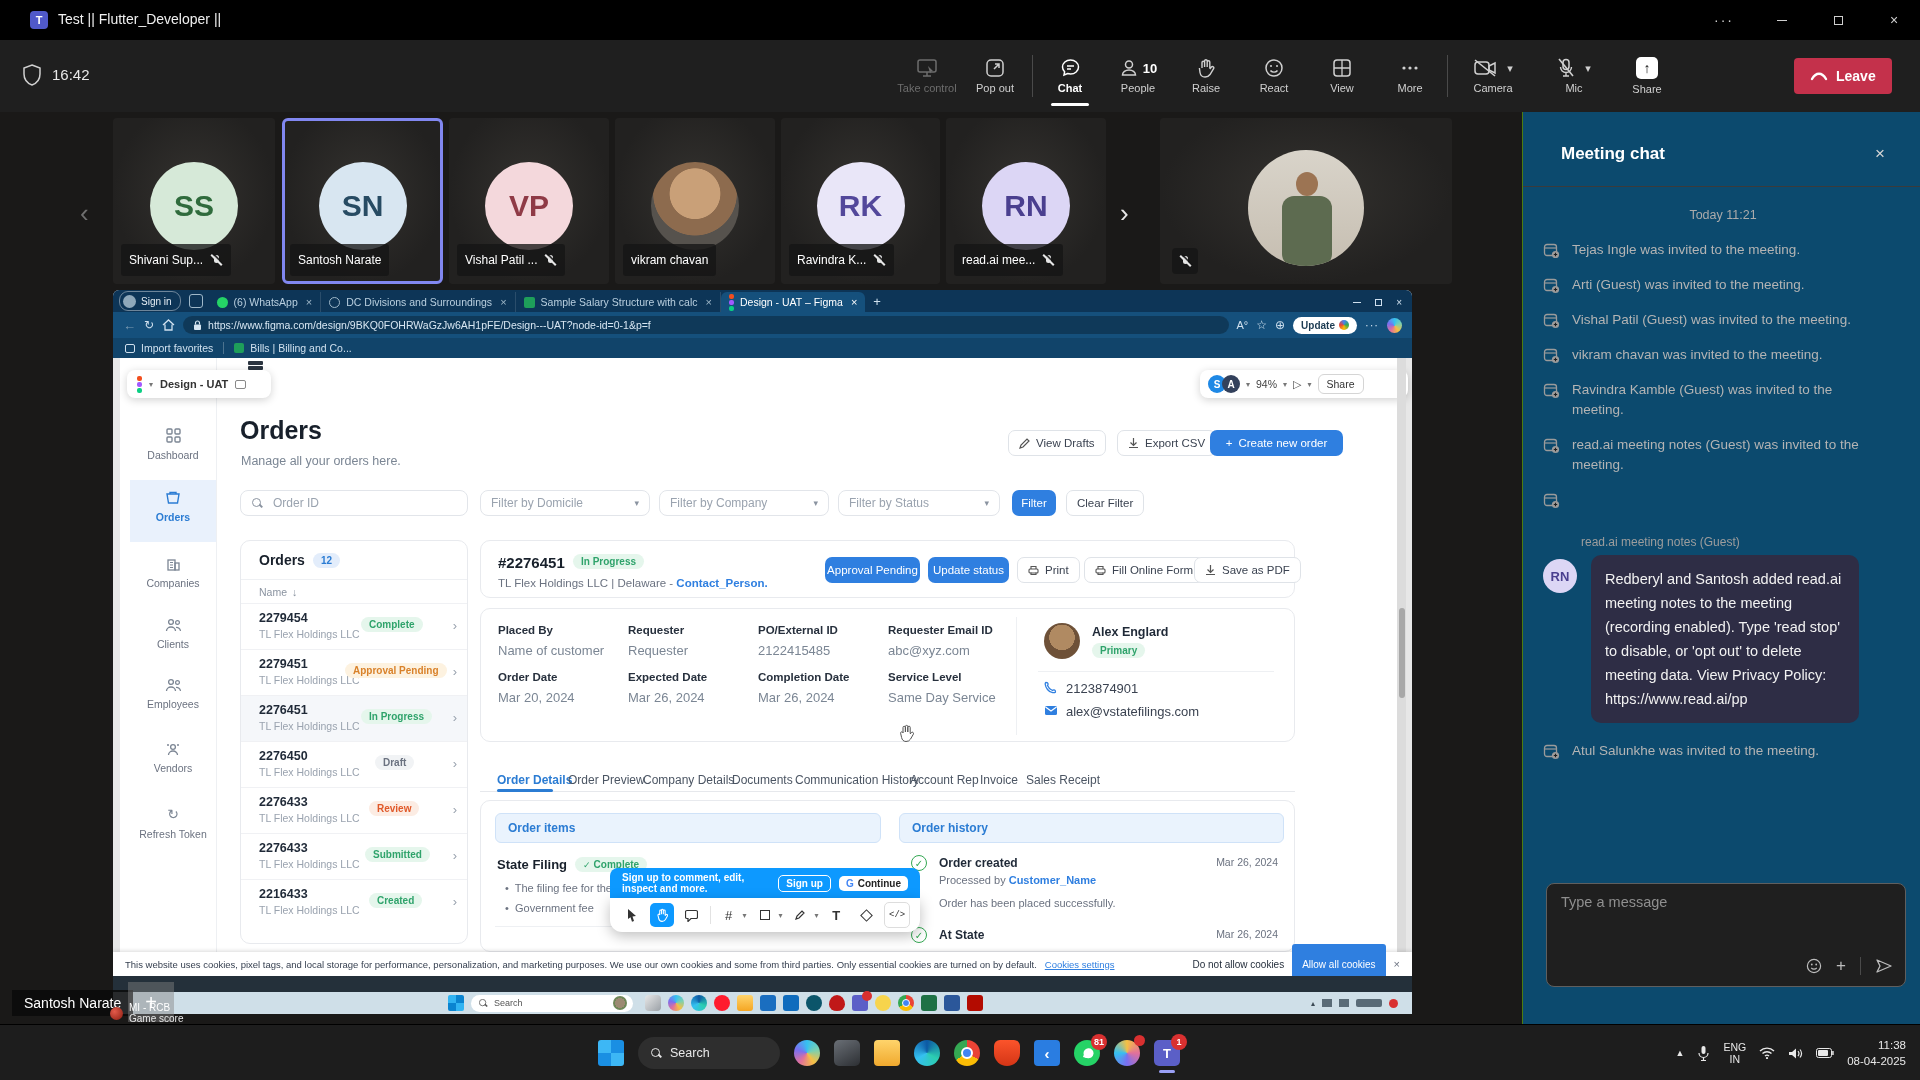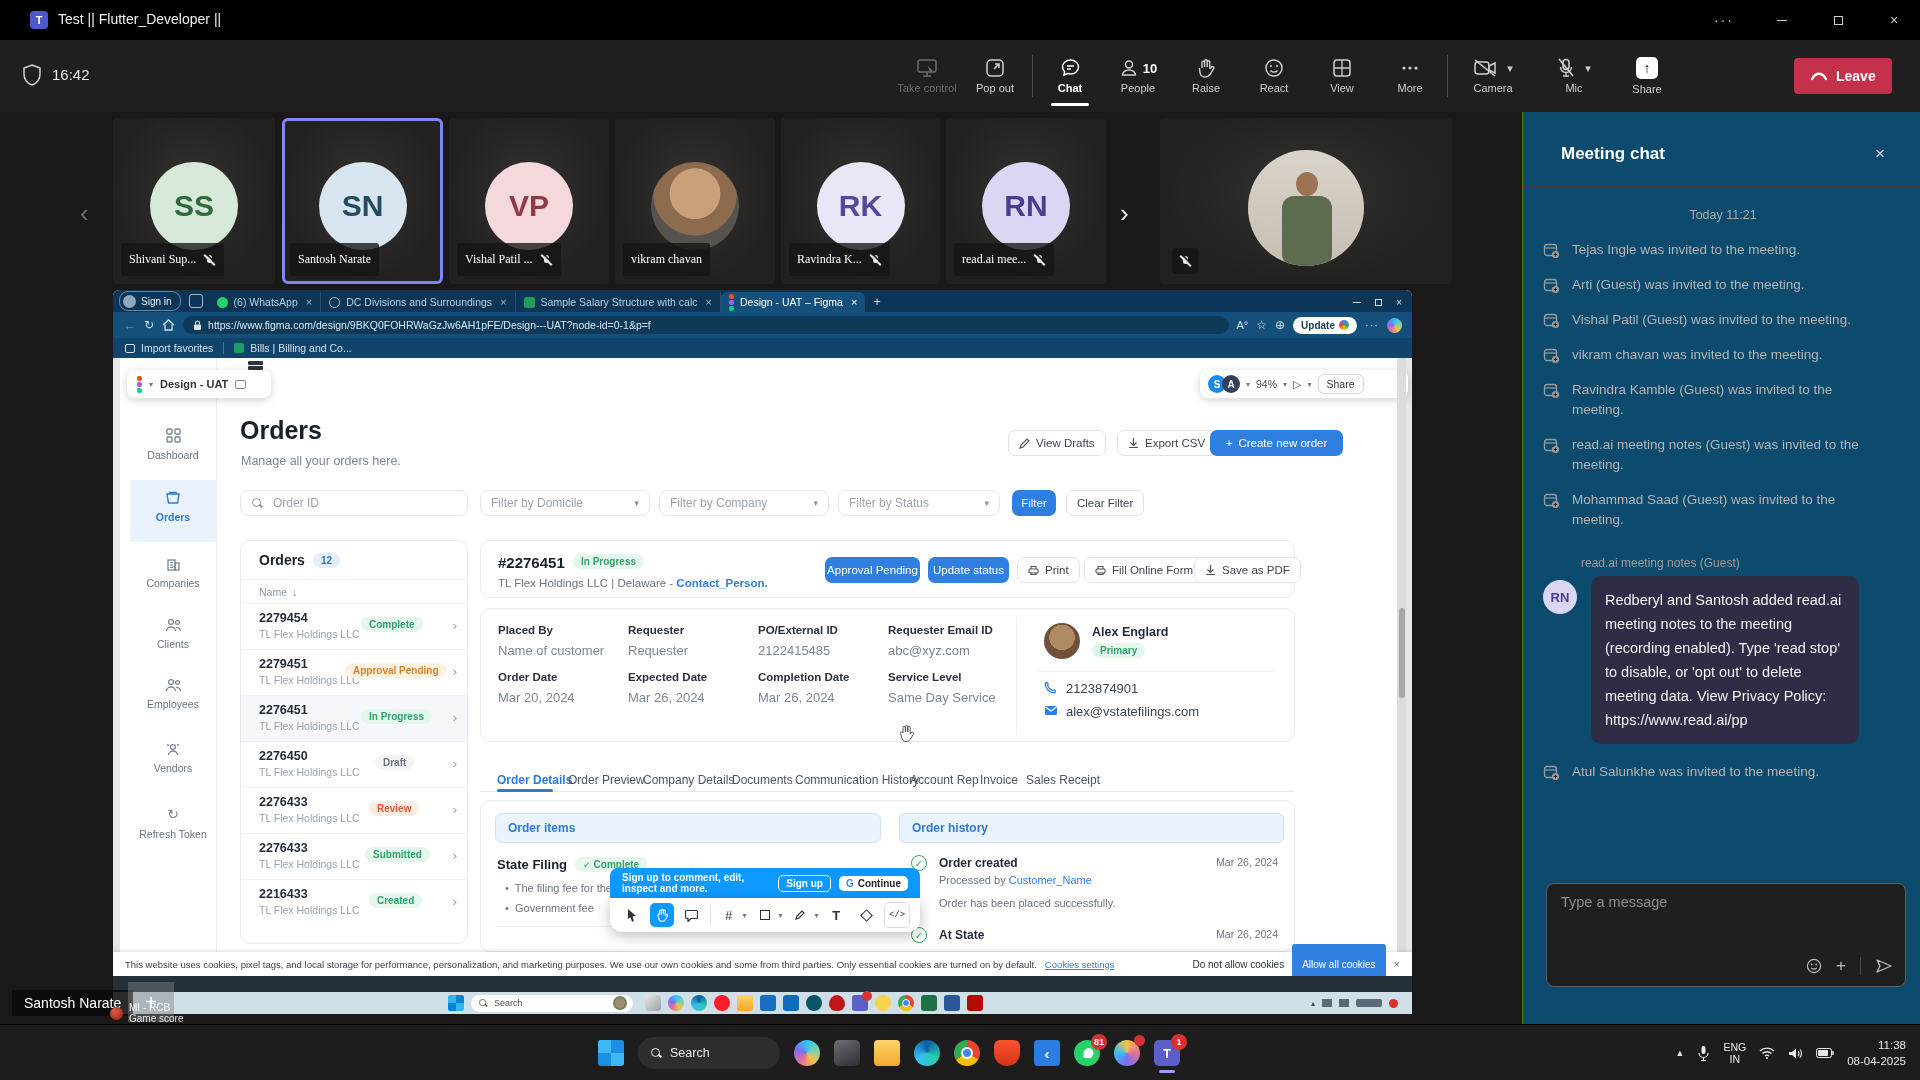--- a/index.html
+++ b/index.html
@@ -19,21 +19,21 @@
   .tbtn svg{display:block;}
   .chat-underline{position:absolute;bottom:2px;left:12px;width:38px;height:3px;background:#fff;border-radius:2px;}
   .vdiv{width:1px;height:42px;background:#4a4a4a;}
   .leave{background:#c4314b;color:#fff;border-radius:4px;height:36px;padding:0 16px;display:flex;align-items:center;gap:8px;font-weight:bold;font-size:14px;}
   .chev-s{font-size:11px;color:#cfcfcf;}
   
   .stage{left:0;top:112px;width:1522px;height:912px;background:#1a1918;}
   .tile{position:absolute;top:6px;height:166px;background:#2a2927;border-radius:4px;overflow:hidden;background:radial-gradient(ellipse at 50% 45%,#34322f 0%,#222120 70%);}
   .tile.sel{outline:3px solid #8187f0;outline-offset:-3px;border-radius:6px;}
   .av{position:absolute;left:50%;top:44px;transform:translateX(-50%);width:88px;height:88px;border-radius:50%;display:flex;align-items:center;justify-content:center;font-size:30px;font-weight:bold;}
-  .npill{position:absolute;left:8px;bottom:8px;background:rgba(20,20,20,.78);border-radius:3px;padding:9px 8px;display:flex;align-items:flex-end;gap:7px;color:#fff;font-size:12px;white-space:nowrap;font-family:Liberation Serif, serif;}
+  .npill{position:absolute;left:8px;bottom:8px;background:rgba(20,20,20,.78);border-radius:3px;padding:9px 8px;display:flex;align-items:flex-end;gap:7px;color:#fff;font-size:12px;white-space:nowrap;}
   .micoff{position:relative;width:13px;height:13px;display:inline-block;flex:0 0 auto;}
   .micoff::before{content:"";position:absolute;left:4px;top:1px;width:5px;height:8px;border-radius:3px;background:#e6e6e6;}
   .micoff::after{content:"";position:absolute;left:-1px;top:5px;width:15px;height:2px;background:#e6e6e6;transform:rotate(45deg);box-shadow:0 -2px 0 rgba(20,20,20,.85);}
   .strip-nav{position:absolute;top:86px;color:#9a9a9a;font-size:26px;}
   .ph-av{background:radial-gradient(circle at 50% 36%,#c9a078 0 35%,#8d6b4e 36% 58%,#56524d 59%);}
   .stand-av{position:absolute;left:50%;top:32px;transform:translateX(-50%);width:116px;height:116px;border-radius:50%;background:linear-gradient(#d9d4ca,#c6beb1);overflow:hidden;}
   .stand-av::before{content:"";position:absolute;left:48px;top:22px;width:22px;height:24px;border-radius:50%;background:#9c7453;}
   .stand-av::after{content:"";position:absolute;left:34px;top:46px;width:50px;height:70px;border-radius:12px;background:#5d6b50;}
   .micbox{position:absolute;left:12px;bottom:10px;width:26px;height:26px;border-radius:4px;background:rgba(20,20,20,.78);display:flex;align-items:center;justify-content:center;}
   
@@ -642,21 +642,21 @@
 
             <div class="a" style="left:418px;top:12px;width:385px;">
               <div class="phead">
                   <span>Order history</span>
                 </div>
               <div style="position:relative;margin-top:10px;">
                 <span class="ckc a" style="left:12px;top:2px;">✓</span>
                 <b class="a" style="left:40px;top:3px;font-size:12px;color:#1f2937;">Order created</b>
                 <span class="a" style="right:6px;top:3px;font-size:10.5px;color:#6b7280;">Mar 26, 2024</span>
                 <span class="a" style="left:40px;top:21px;font-size:11px;color:#6b7280;">
-                  <span>Processed by </span><a style="color:#2f7fe0;font-weight:normal;text-decoration:none;">Customer_Name</a>
+                  <span>Processed by </span><a style="color:#2f7fe0;font-weight:bold;text-decoration:none;">Customer_Name</a>
                 </span>
                 <span class="a bullet" style="left:40px;top:44px;">Order has been placed successfully.</span>
                 <span class="ckc a" style="left:12px;top:74px;">✓</span>
                 <b class="a" style="left:40px;top:75px;font-size:12px;color:#1f2937;">At State</b>
                 <span class="a" style="right:6px;top:75px;font-size:10.5px;color:#6b7280;">Mar 26, 2024</span>
                 <div style="height:96px;"></div>
               </div>
             </div>
           </div>
 
@@ -855,21 +855,20 @@
           </svg>
         <span class="txt">read.ai meeting notes (Guest) was invited to the meeting.</span>
       </div>
       <div class="ev">
         <svg width="17" height="17" viewBox="0 0 17 17">
             <rect x="1.5" y="2.5" width="12" height="11" rx="2.5" fill="none" stroke="#9b9b9b" stroke-width="1.3"></rect>
             <path d="M1.5 6h12" stroke="#9b9b9b" stroke-width="1.2"></path>
             <circle cx="12.5" cy="12.5" r="3.6" fill="#9b9b9b"></circle>
             <path d="M12.5 10.8v3.4 M10.8 12.5h3.4" stroke="#1f1f1f" stroke-width="1.1"></path>
           </svg>
-        <span class="txt">Mohammad Saad (Guest) was invited to the meeting.</span>
       </div>
 
       <div class="sender">read.ai meeting notes (Guest)</div>
       <div style="position:relative;">
         <span class="rn-av" style="left:0;top:4px;">RN</span>
         <div class="bubble">Redberyl and Santosh added read.ai meeting notes to the meeting (recording enabled). Type 'read stop' to disable, or 'opt out' to delete meeting data. View Privacy Policy: https://www.read.ai/pp</div>
       </div>
 
       <div class="ev" style="margin-top:18px;">
         <svg width="17" height="17" viewBox="0 0 17 17">

